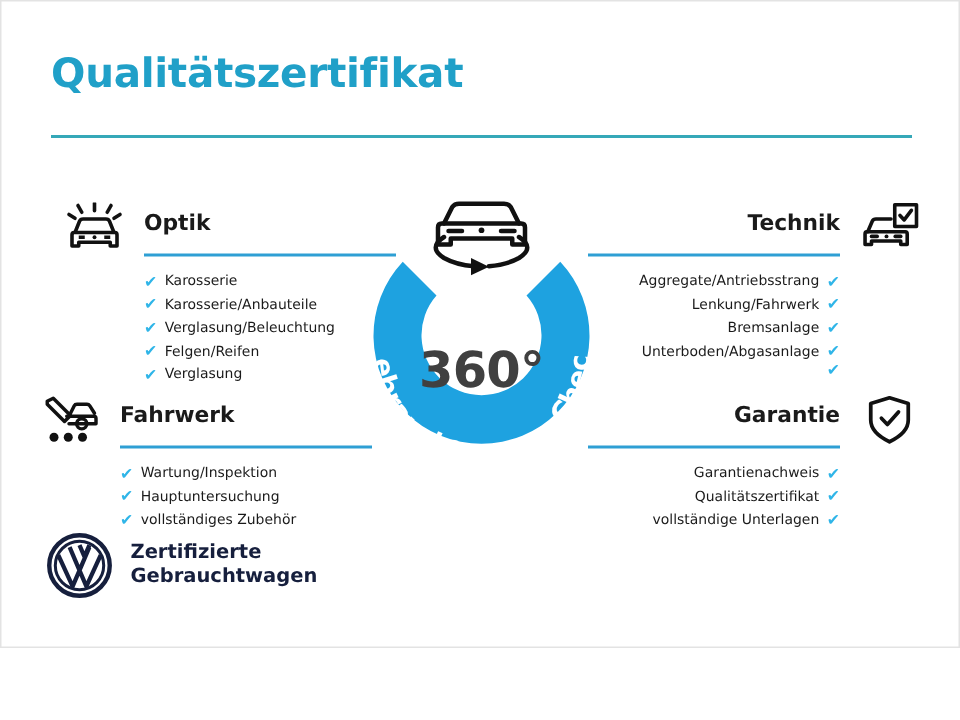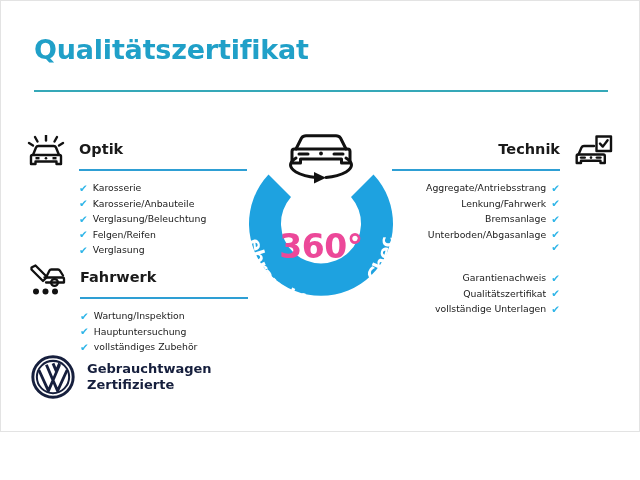--- a/index.html
+++ b/index.html
@@ -30,21 +30,21 @@
   }
   .title-rule{
     position:absolute;
     left:33px;top:89px;
     width:574px;height:2px;
     background:#35a8b8;
   }
 
   
   .section{ position:absolute; }
-  .sec-optik   { left:23px;  top:132px; width:226px; }
+  .sec-optik   { left:40px;  top:132px; width:226px; }
   .sec-wartung { left:24px;  top:260px; width:226px; }
   .sec-technik { right:24px; top:132px; width:226px; }
   .sec-garantie{ right:24px; top:260px; width:226px; }
 
   .sec-head{
     position:relative;
     height:38px;
   }
   .sec-icon{
     position:absolute;
@@ -108,21 +108,21 @@
     width:188px;height:196px;
   }
   .badge svg{display:block;}
   .badge-num{
     position:absolute;
     left:0;right:0;
     top:108px;
     text-align:center;
     font-size:33px;
     font-weight:bold;
-    color:#ec4899;
+    color:#404040;
     letter-spacing:-0.5px;
   }
 
   
   .vw{
     position:absolute;
     left:30px;bottom:32px;
     display:flex;align-items:center;
   }
   .vw-mark{ width:44px;height:44px; }
@@ -259,20 +259,32 @@
           <span class="li-txt">Unterboden/Abgasanlage</span>
           <span class="chk">✔</span>
         </li>
       <li>
           <span class="chk">✔</span>
         </li>
     </ul>
   </div>
 
   <div class="section right sec-garantie">
+    <div class="sec-head">
+      <div class="sec-icon">
+        <svg width="40" height="34" viewBox="0 0 40 34">
+          <g fill="none" stroke="#111" stroke-width="2.5" stroke-linejoin="round" stroke-linecap="round">
+            <path d="M20 2.2 L32.5 6 L32.5 17 Q32.5 25.5 20 31.5 Q7.5 25.5 7.5 17 L7.5 6 Z"></path>
+            <path d="M14.6 15.8 L18.6 20 L26 11.6"></path>
+          </g>
+        </svg>
+      </div>
+      <div class="sec-title">Garantie</div>
+      <div class="sec-rule"></div>
+    </div>
     <ul class="sec-list">
       <li>
           <span class="li-txt">Garantienachweis</span>
           <span class="chk">✔</span>
         </li>
       <li>
           <span class="li-txt">Qualitätszertifikat</span>
           <span class="chk">✔</span>
         </li>
       <li>
@@ -318,18 +330,18 @@
 
   <div class="vw">
     <svg class="vw-mark" viewBox="0 0 48 48">
       <circle cx="24" cy="24" r="22" fill="none" stroke="#161f3d" stroke-width="3.2"></circle>
       <circle cx="24" cy="24" r="17.6" fill="none" stroke="#161f3d" stroke-width="2.2"></circle>
       <path d="M24 9.2 L27.6 17.6 L31.2 9.2
                M16.8 10.6 L24 27.5 L31.2 10.6
                M8.6 16.4 L19 39.2 L24 27.5 L29 39.2 L39.4 16.4" fill="none" stroke="#161f3d" stroke-width="3.1" stroke-linejoin="round"></path>
     </svg>
     <div class="vw-text">
+      <div>Zertifizierte</div>
       <div>Gebrauchtwagen</div>
-      <div>Zertifizierte</div>
     </div>
   </div>
 
 </div>
 
 </body></html>

